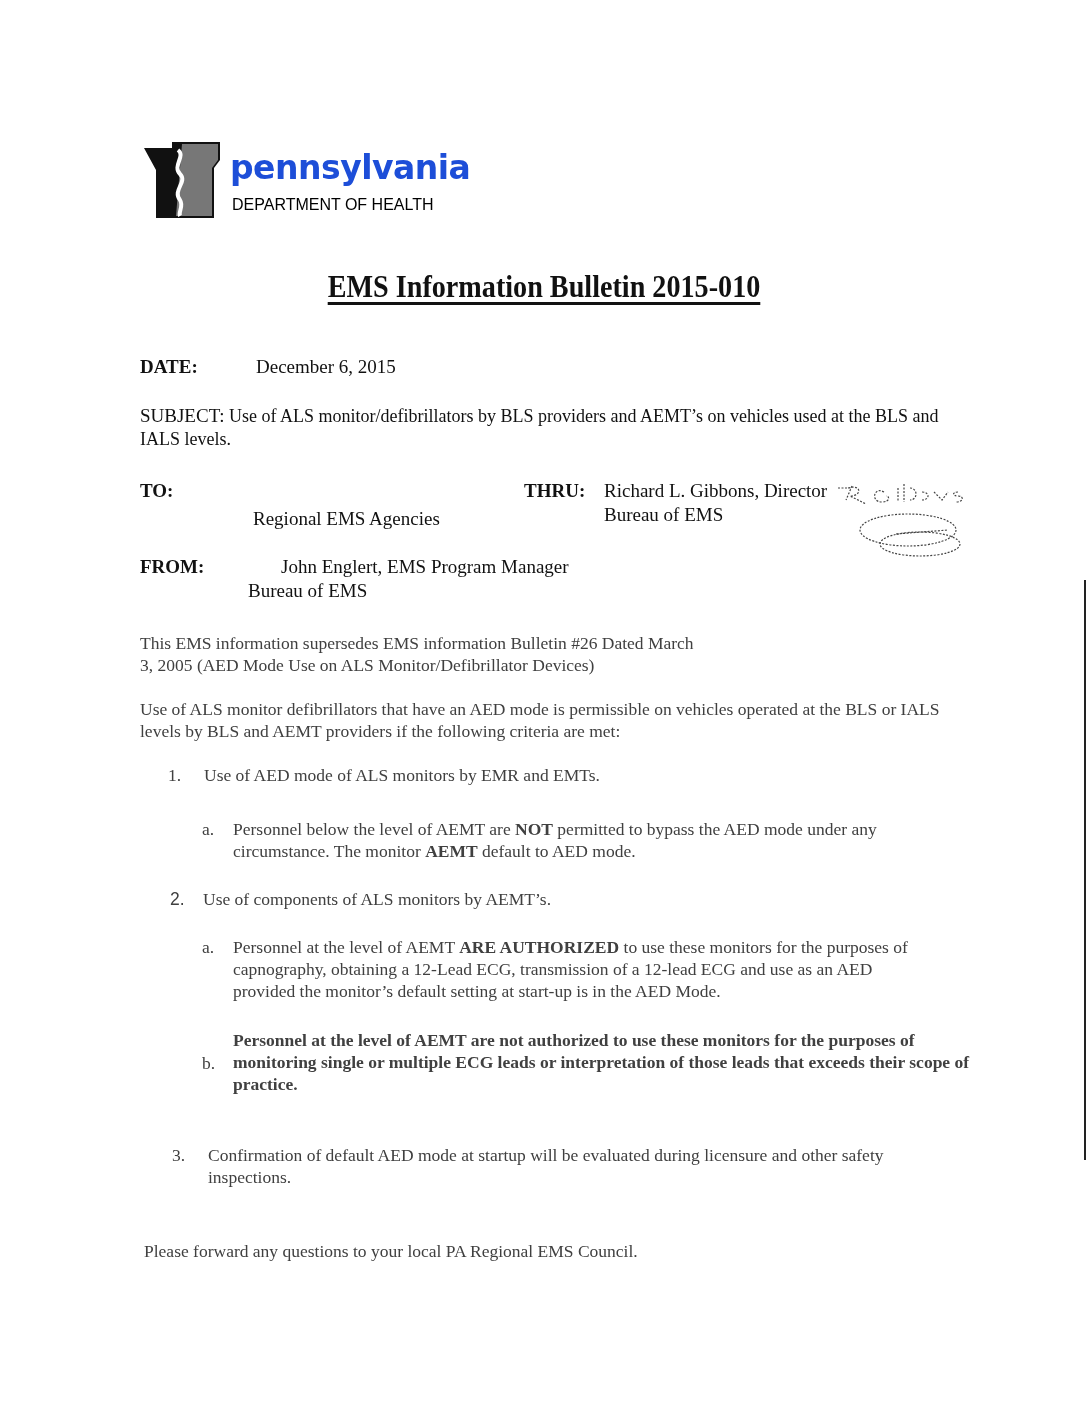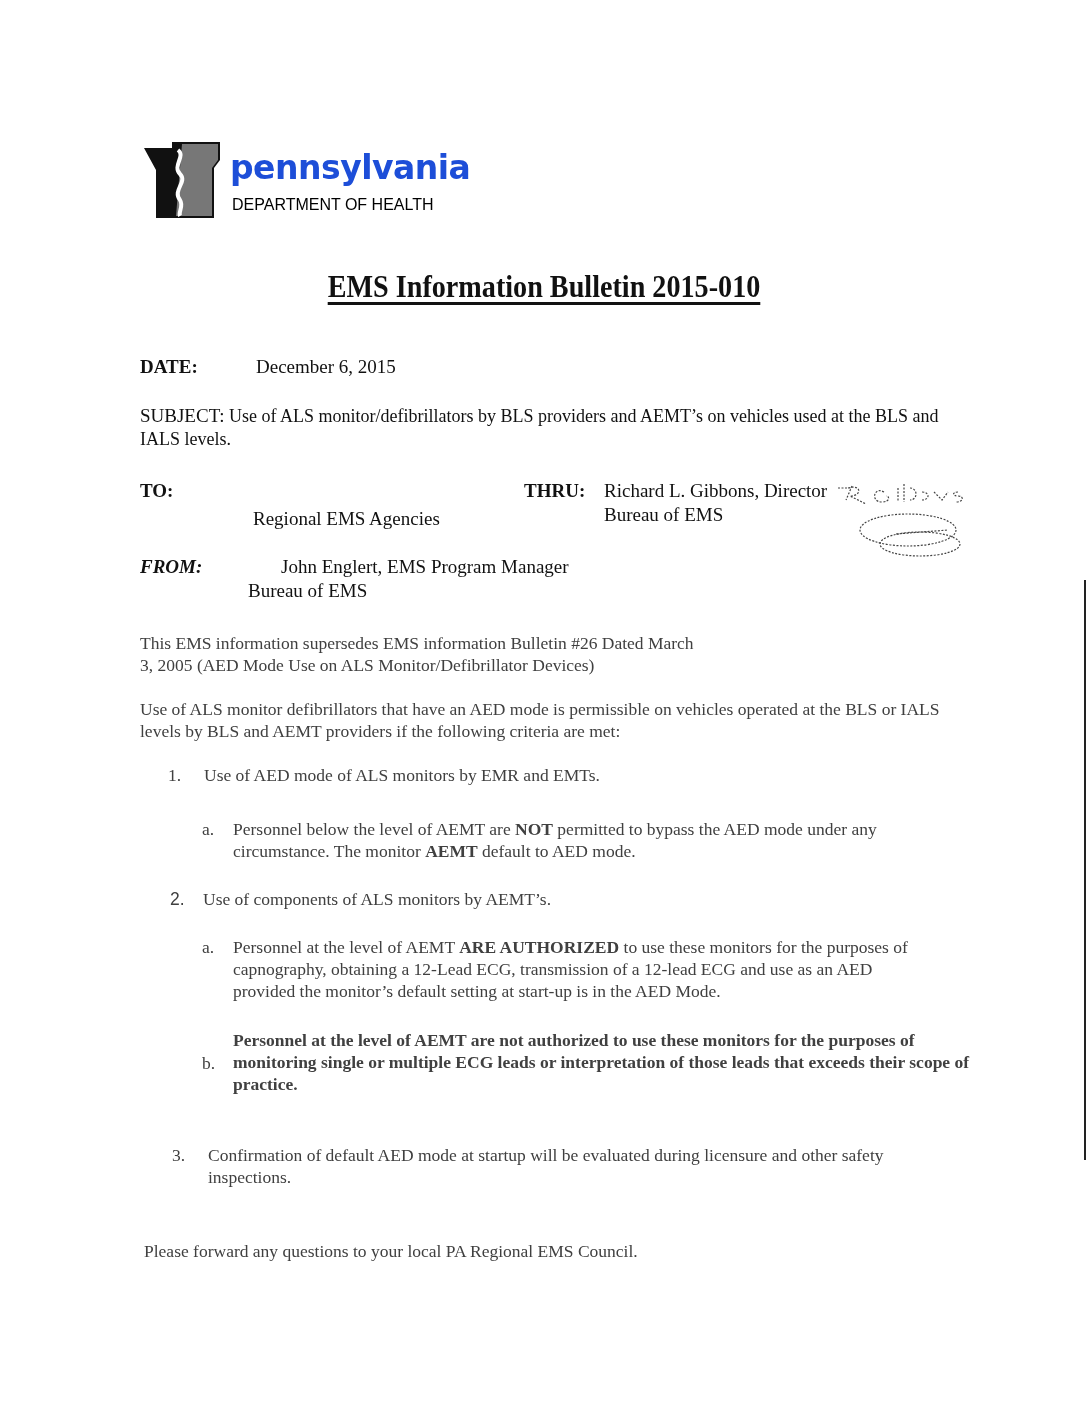--- a/index.html
+++ b/index.html
@@ -52,21 +52,21 @@
   <svg width="200" height="100" viewBox="0 0 200 100" fill="none" stroke="#444" stroke-width="1.2" stroke-dasharray="2 1.5">
     <path d="M0 14 L14 14 M14 12 L8 26 M10 14 C24 10 24 22 12 22 L28 30"></path>
     <path d="M46 18 C36 12 32 28 44 28 C52 28 52 22 48 22"></path>
     <path d="M60 14 L60 28 M66 10 L66 28 M72 14 C80 14 80 26 72 26 M84 18 C92 18 92 26 84 26 M96 18 L104 26 L110 18 M120 18 C114 18 114 22 120 22 C126 22 126 28 118 28"></path>
     <ellipse cx="70" cy="56" rx="48" ry="16"></ellipse>
     <ellipse cx="82" cy="70" rx="40" ry="12"></ellipse>
     <path d="M58 60 L110 56"></path>
   </svg>
 </div>
 
-<div class="abs lbl" style="left:140px; top:556px;font-style:italic;">FROM:</div>
+<div class="abs lbl" style="left:140px; top:556px;">FROM:</div>
 <div class="abs txt" style="left:248px; top:556px;margin-left:33px;">John Englert, EMS Program Manager</div>
 <div class="abs txt" style="left:248px; top:580px;">Bureau of EMS</div>
 
 <div class="abs para" style="left:140px; top:632px; width:560px;">This EMS information supersedes EMS information Bulletin #26 Dated March 3, 2005 (AED Mode Use on ALS Monitor/Defibrillator Devices)</div>
 <div class="abs para" style="left:140px; top:698px; width:830px;">Use of ALS monitor defibrillators that have an AED mode is permissible on vehicles operated at the BLS or IALS levels by BLS and AEMT providers if the following criteria are met:</div>
 
 <div class="abs para" style="left:168px; top:764px;">1.</div>
 <div class="abs para" style="left:204px; top:764px;">Use of AED mode of ALS monitors by EMR and EMTs.</div>
 <div class="abs para" style="left:202px; top:818px;">a.</div>
 <div class="abs para" style="left:233px; top:818px; width:660px;">

